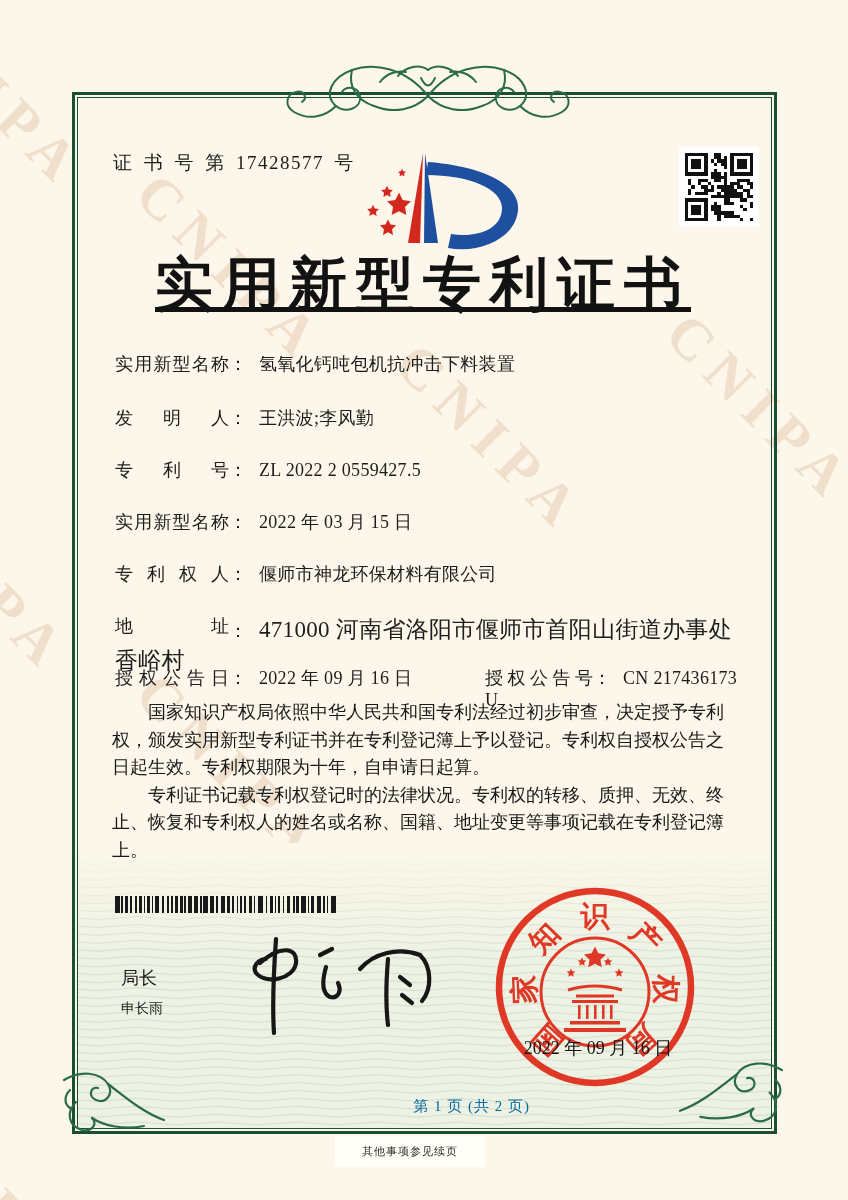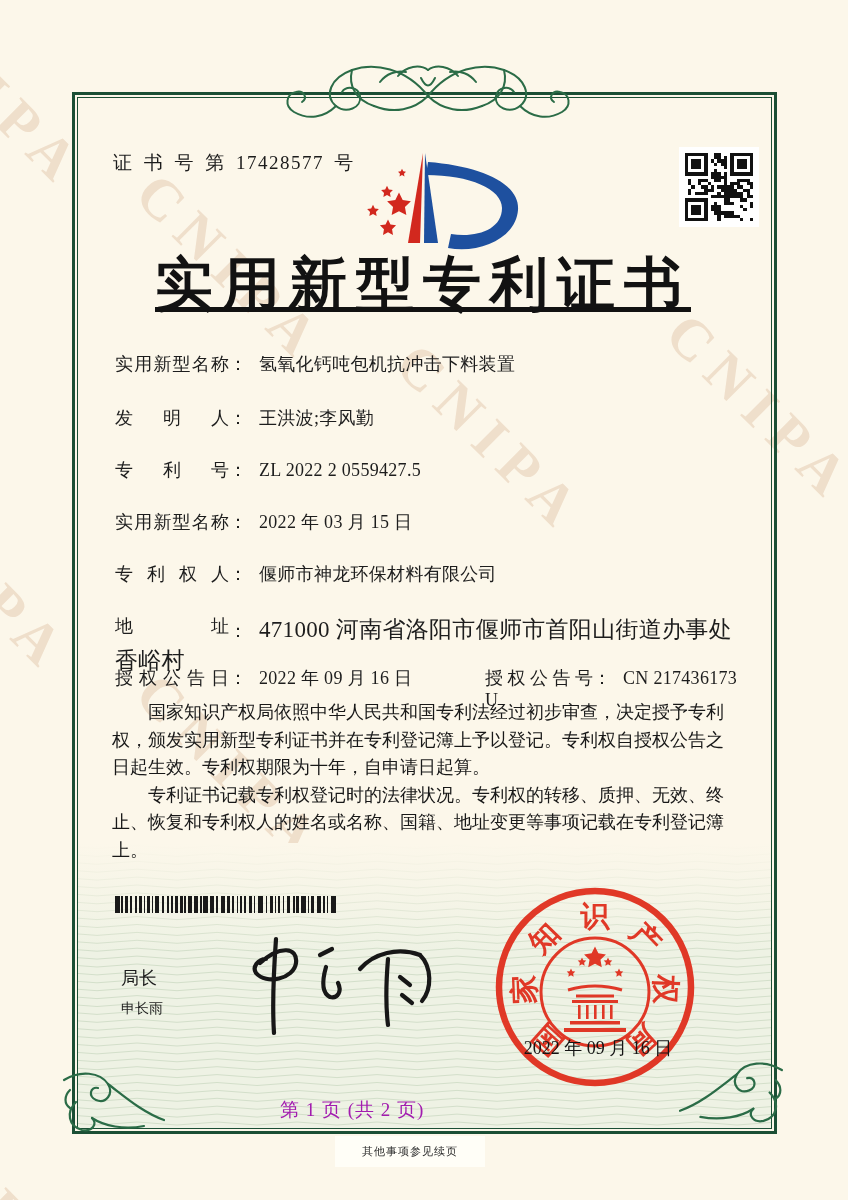--- a/index.html
+++ b/index.html
@@ -50,22 +50,22 @@
   
   .barcode{position:absolute;left:115px;top:896px;z-index:4;}
   .sig-title{position:absolute;left:121px;top:966px;font-size:18px;
              font-family:"Liberation Sans",sans-serif;color:#1c1c1c;z-index:4;}
   .sig-name{position:absolute;left:121px;top:1000px;font-size:14px;
             font-family:"Liberation Sans",sans-serif;color:#1c1c1c;z-index:4;}
   .sig-svg{position:absolute;left:222px;top:933px;z-index:4;}
   .seal-svg{position:absolute;left:492px;top:884px;z-index:4;}
   .seal-date{position:absolute;left:520px;top:1036px;width:156px;text-align:center;
              font-size:18px;color:#141414;white-space:nowrap;z-index:5;}
-  .page-info{position:absolute;left:280px;top:1097px;width:250px;text-align:left;
-             font-size:19px;letter-spacing:1px;color:#a21caf;z-index:4;}
+  .page-info{position:absolute;left:280px;top:1097px;width:250px;text-align:right;
+             font-size:15px;letter-spacing:1px;color:#0369a1;z-index:4;}
   .note-box{position:absolute;left:335px;top:1136px;width:150px;height:31px;background:#fffef7;
             display:flex;align-items:center;justify-content:center;font-size:11px;
             color:#2a2a2a;z-index:4;letter-spacing:1px;}
 </style>
 </head>
 <body>
 
 <div class="page">
 
   <div class="wm" style="left:-70px;top:-15px">CNIPA</div>

